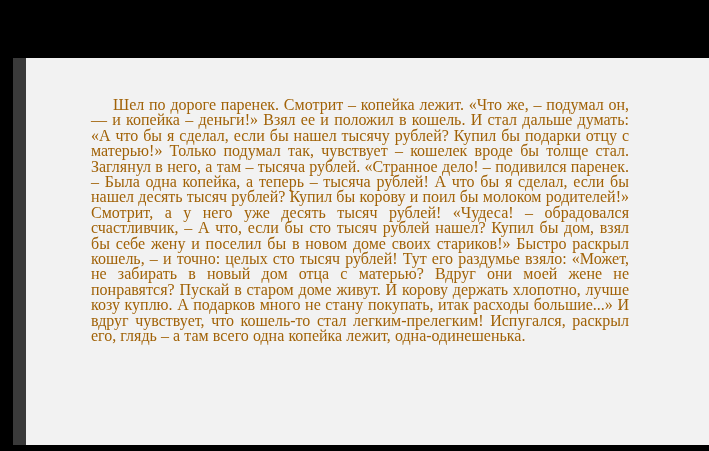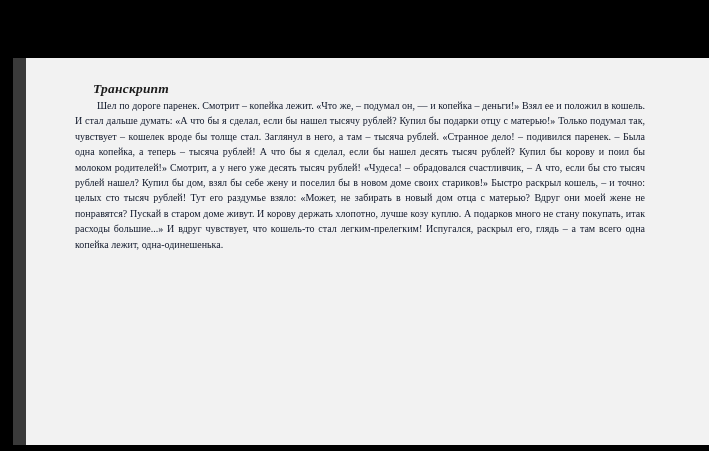--- a/index.html
+++ b/index.html
@@ -52,35 +52,34 @@
   }
   .doc-title {
     font-style: italic;
     font-weight: bold;
     font-size: 13.5px;
     color: #1a1a1a;
     margin: 0 0 1px 18px;
     letter-spacing: 0.2px;
   }
   .doc-body {
-    font-size: 10px;
+    font-size: 16px;
     line-height: 15.4px;
-    color: #0f172a;
+    color: #a16207;
     text-align: justify;
     text-indent: 22px;
-    margin: 0;
+    margin: 16px;
     word-spacing: 0.1px;
   }
 </style>
 </head>
 <body>
 
 <div class="screen">
   <div class="page">
     <div class="page-inner">
       <div class="left-gutter"></div>
       <div class="content">
-        <p class="doc-title">Транскрипт</p>
         <p class="doc-body">Шел по дороге паренек. Смотрит – копейка лежит. «Что же, – подумал он, — и копейка – деньги!» Взял ее и положил в кошель. И стал дальше думать: «А что бы я сделал, если бы нашел тысячу рублей? Купил бы подарки отцу с матерью!» Только подумал так, чувствует – кошелек вроде бы толще стал. Заглянул в него, а там – тысяча рублей. «Странное дело! – подивился паренек. – Была одна копейка, а теперь – тысяча рублей! А что бы я сделал, если бы нашел десять тысяч рублей? Купил бы корову и поил бы молоком родителей!» Смотрит, а у него уже десять тысяч рублей! «Чудеса! – обрадовался счастливчик, – А что, если бы сто тысяч рублей нашел? Купил бы дом, взял бы себе жену и поселил бы в новом доме своих стариков!» Быстро раскрыл кошель, – и точно: целых сто тысяч рублей! Тут его раздумье взяло: «Может, не забирать в новый дом отца с матерью? Вдруг они моей жене не понравятся? Пускай в старом доме живут. И корову держать хлопотно, лучше козу куплю. А подарков много не стану покупать, итак расходы большие...» И вдруг чувствует, что кошель-то стал легким-прелегким! Испугался, раскрыл его, глядь – а там всего одна копейка лежит, одна-одинешенька.</p>
       </div>
     </div>
   </div>
 </div>
 
 </body></html>

